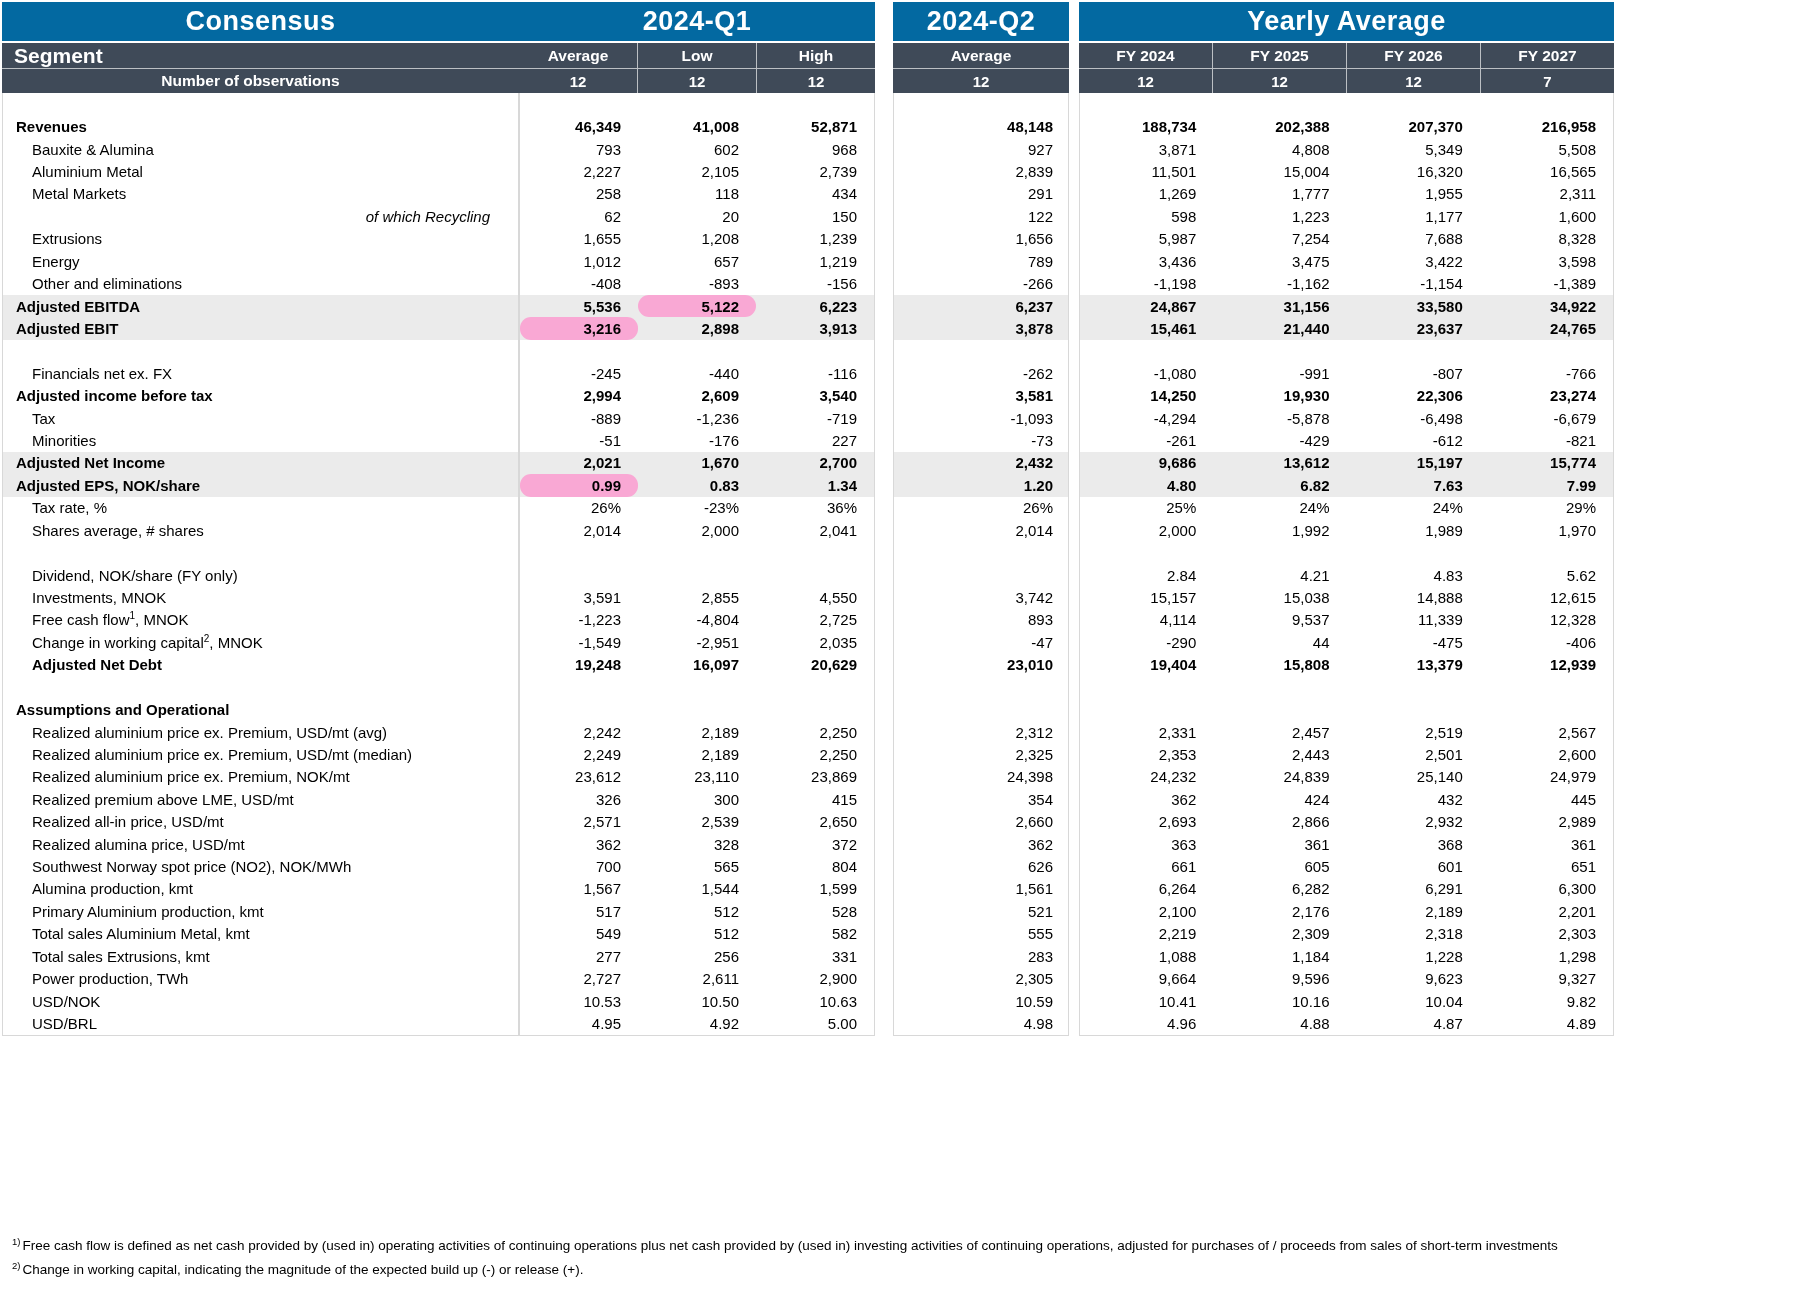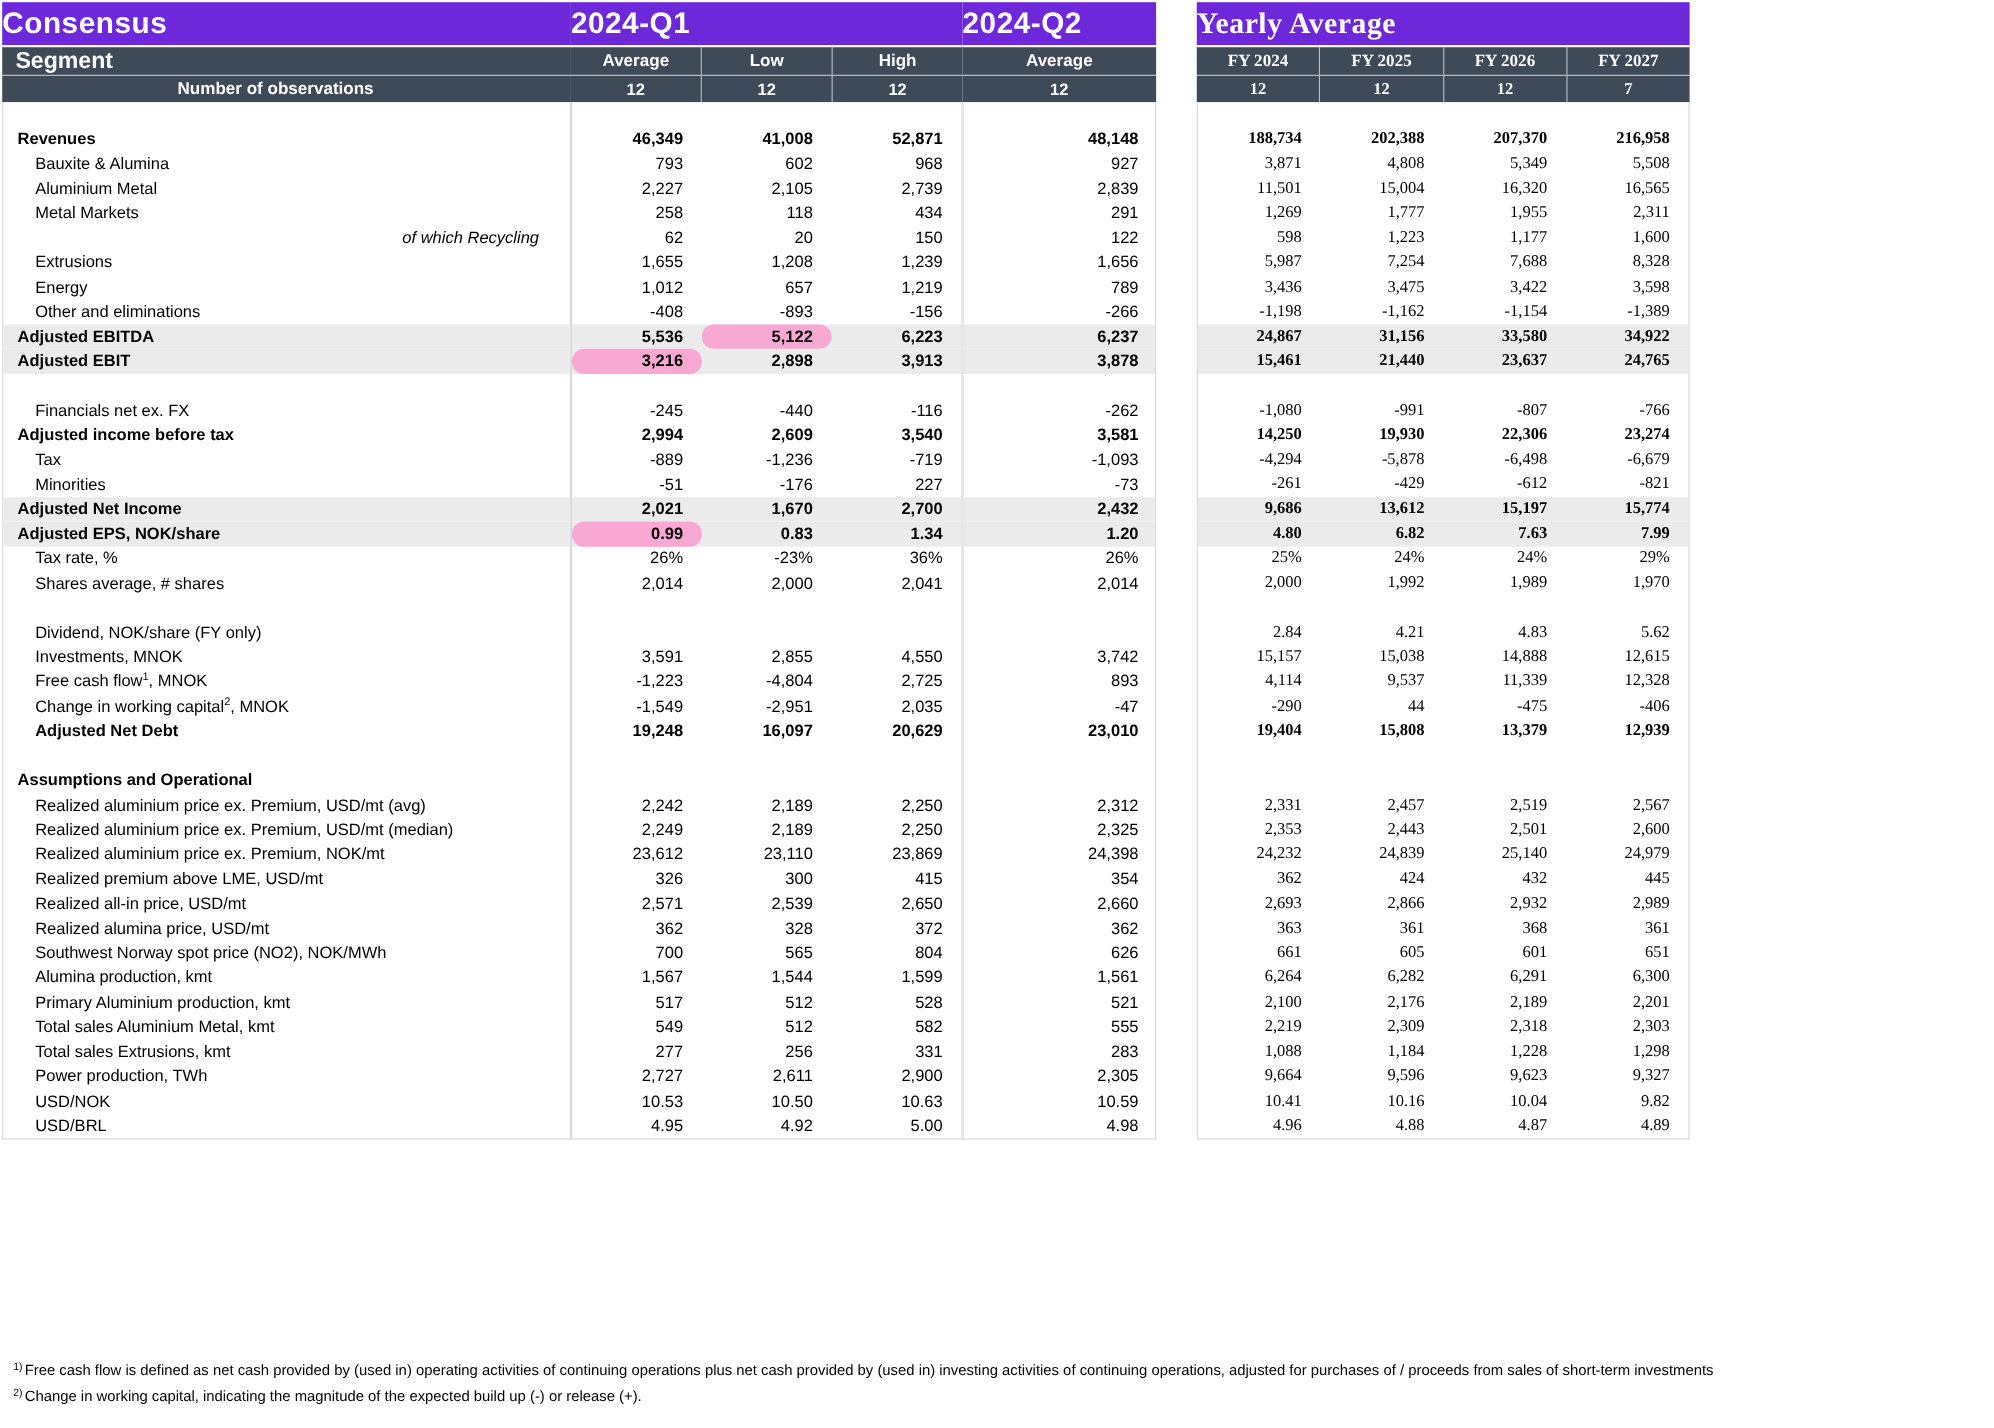--- a/index.html
+++ b/index.html
@@ -2,24 +2,24 @@
 <html><head>
 <meta charset="utf-8">
 <style>
   html,body{margin:0;padding:0;background:#fff;}
   .page{position:relative;width:1813px;height:1298px;background:#ffffff;
         font-family:"Liberation Sans",sans-serif;color:#000;overflow:hidden;}
   .table-wrap{position:absolute;left:2px;top:2px;display:flex;align-items:stretch;}
   .panel{display:flex;flex-direction:column;}
   .panel.p-cons{width:517px;}
   .panel.p-q1{width:356px;}
-  .panel.p-q2{width:176px;}
-  .panel.p-fy{width:448px;margin-left:37px;font-family:Liberation Serif, serif;}
-  .panel-title{height:39px;background:#6d28d9;color:#fff;font-weight:bold;font-size:27px;
-               line-height:38px;border-bottom:2px solid #fff;
+  .panel.p-q2{width:176px;margin-left:18px;}
+  .panel.p-fy{width:535px;margin-left:10px;}
+  .panel-title{height:39px;background:#0369a1;color:#fff;font-weight:bold;font-size:27px;
+               text-align:center;line-height:38px;border-bottom:2px solid #fff;
                letter-spacing:.5px;}
   .panel-head{height:25px;background:#3f4a58;color:#fff;font-weight:bold;font-size:15.5px;
               display:flex;align-items:center;border-bottom:1px solid rgba(255,255,255,.65);}
   .panel-obs{height:24px;background:#3f4a58;color:#fff;font-weight:bold;font-size:15px;
              display:flex;align-items:center;}
   .head-cell,.obs-cell{flex:1;text-align:center;height:100%;display:flex;
                        align-items:center;justify-content:center;}
   .head-cell + .head-cell,.obs-cell + .obs-cell{border-left:1px solid rgba(255,255,255,.65);}
   .seg-label{padding-left:12px;font-size:21px;}
   .obs-label{width:100%;text-align:center;padding-right:20px;font-size:15.5px;}

